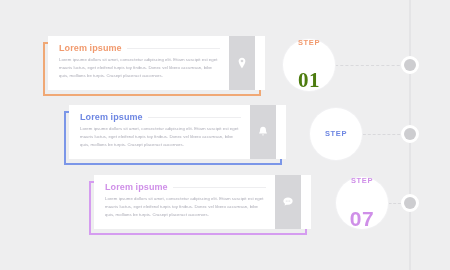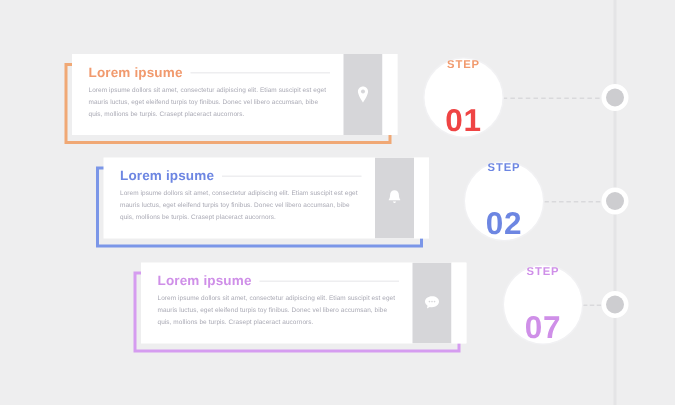--- a/index.html
+++ b/index.html
@@ -182,21 +182,21 @@
         </span>
       </div>
       <div class="card-tail"></div>
     </div>
   </div>
 
   <div class="connector" style="left:330px; top:65px; width:80px;"></div>
 
   <div class="step-badge" style="left:283px; top:39px;">
     <div class="step-word" style="color:#f19a6e;">STEP</div>
-    <div class="step-num" style="color:#ef4444;">01</div>
+    <div class="step-num" style="color:#4d7c0f;font-family:Liberation Serif, serif;">01</div>
   </div>
 
   <div class="timeline-node" style="left:401px; top:56px;">
       <i></i>
     </div>
 
   <div class="card-group" style="left:64px; top:105px;">
     <div class="card-accent" style="border-color:#7b96e8;"></div>
     <div class="card-body">
       <div class="card-text">
@@ -215,21 +215,20 @@
         </span>
       </div>
       <div class="card-tail"></div>
     </div>
   </div>
 
   <div class="connector" style="left:358px; top:134px; width:52px;"></div>
 
   <div class="step-badge" style="left:310px; top:108px;">
     <div class="step-word" style="color:#6d86e2;">STEP</div>
-    <div class="step-num" style="color:#6d86e2;">02</div>
   </div>
 
   <div class="timeline-node" style="left:401px; top:125px;">
       <i></i>
     </div>
 
   <div class="card-group" style="left:89px; top:175px;">
     <div class="card-accent" style="border-color:#d59cf0;"></div>
     <div class="card-body">
       <div class="card-text">

